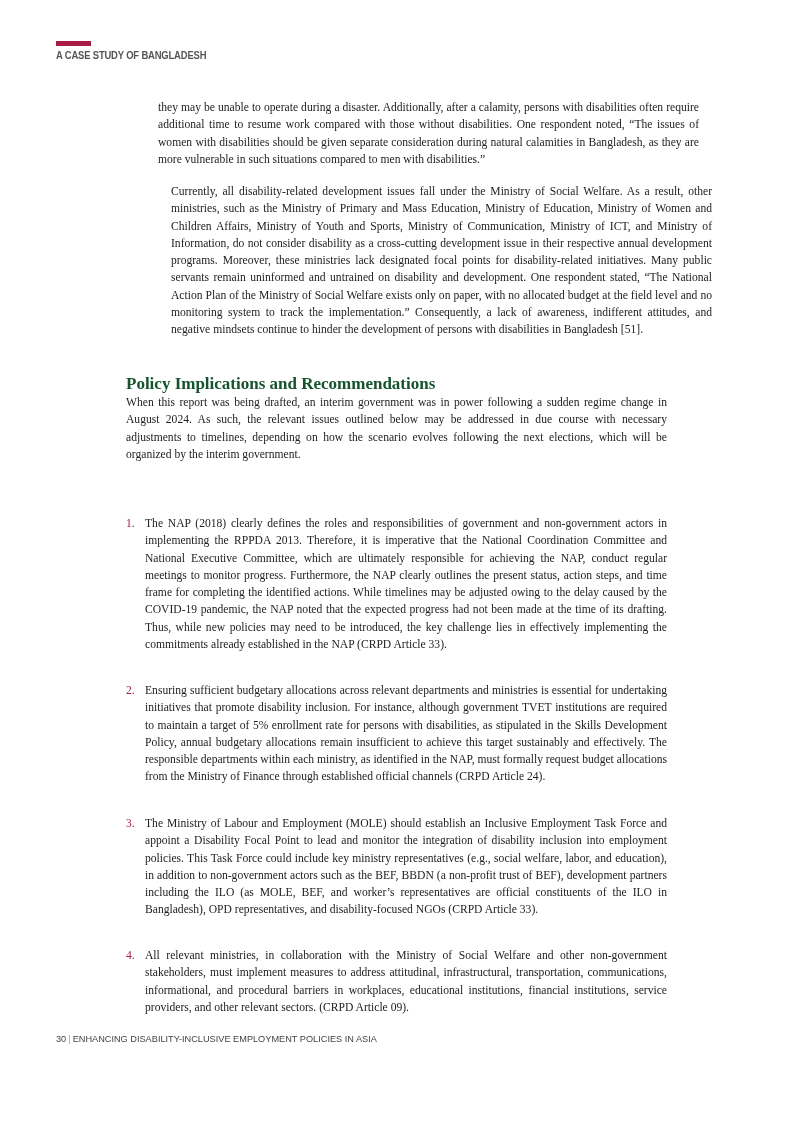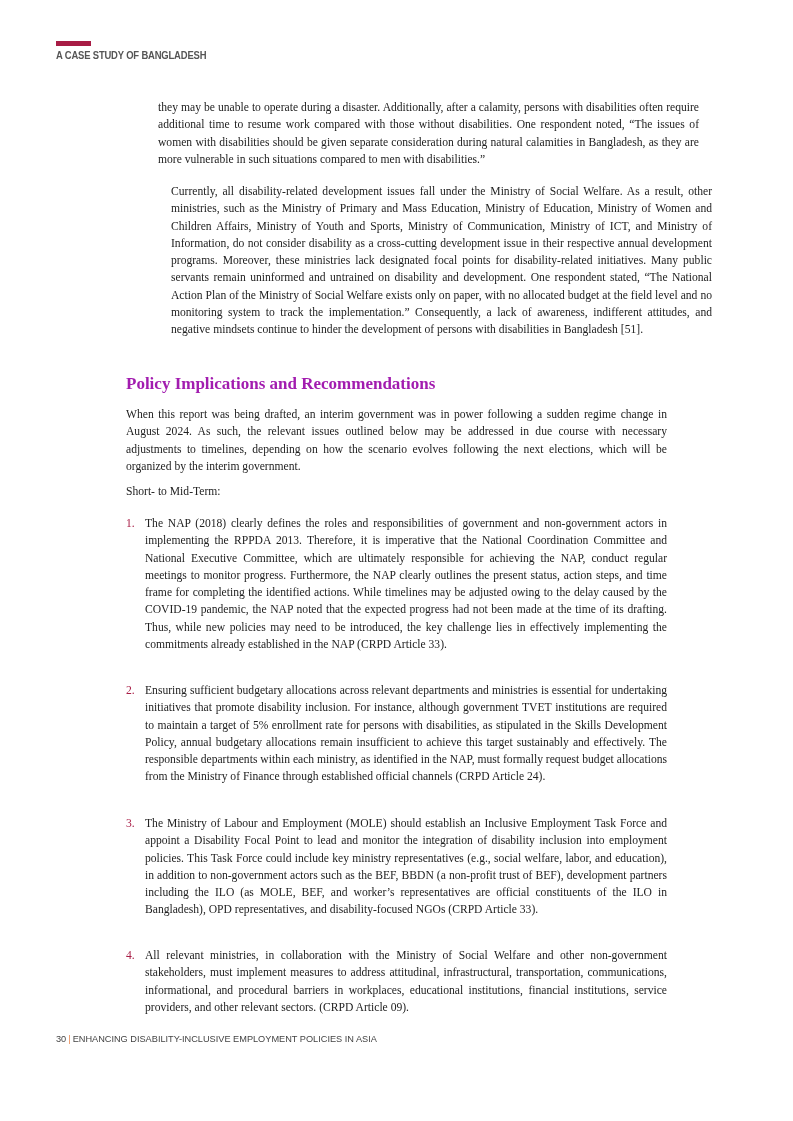--- a/index.html
+++ b/index.html
@@ -4,22 +4,22 @@
 <style>
   html, body { margin: 0; padding: 0; background: #ffffff; }
   body { width: 793px; height: 1121px; position: relative; overflow: hidden; }
   .page { position: relative; width: 793px; height: 972px; }
   .hdr-bar { position: absolute; left: 56px; top: 41px; width: 35px; height: 5px; background: #a81c45; }
   .hdr-title { position: absolute; left: 56px; top: 49px; font-family: "Liberation Sans", sans-serif; font-weight: bold; font-size: 11.5px; letter-spacing: -0.2px; color: #555555; transform: scaleX(0.82); transform-origin: left top; white-space: nowrap; }
   .body { position: absolute; left: 126px; width: 541px; font-family: "Liberation Serif", serif; font-size: 11.6px; line-height: 17.3px; color: #222222; }
   .para { margin: 0; text-align: justify; }
   .p1 { top: 99px; margin-left: 32px; }
   .p2 { top: 183px; margin-left: 45px; }
-  .heading { position: absolute; left: 126px; top: 374px; font-family: "Liberation Serif", serif; font-weight: bold; font-size: 17px; color: #a21caf; white-space: nowrap; }
-  .p3 { top: 406px; }
+  .heading { position: absolute; left: 126px; top: 374px; font-family: "Liberation Serif", serif; font-weight: bold; font-size: 17px; color: #14532d; white-space: nowrap; }
+  .p3 { top: 394px; }
   .p4 { top: 483px; }
   .list { position: absolute; left: 126px; width: 541px; font-family: "Liberation Serif", serif; font-size: 11.6px; line-height: 17.3px; color: #222222; }
   .li { position: relative; padding-left: 19px; text-align: justify; }
   .li-num { position: absolute; left: 0; top: 0; color: #a81c45; }
   .l1 { top: 515px; }
   .l2 { top: 682px; }
   .l3 { top: 815px; }
   .l4 { top: 947px; }
   .footer { position: absolute; left: 56px; top: 1034px; font-family: "Liberation Sans", sans-serif; font-size: 9.2px; color: #444444; white-space: nowrap; }
   .footer .sep { color: #e8834a; margin: 0 2px; }
@@ -35,23 +35,20 @@
     <p class="para">they may be unable to operate during a disaster. Additionally, after a calamity, persons with disabilities often require additional time to resume work compared with those without disabilities. One respondent noted, “The issues of women with disabilities should be given separate consideration during natural calamities in Bangladesh, as they are more vulnerable in such situations compared to men with disabilities.”</p>
   </div>
   <div class="body p2">
     <p class="para">Currently, all disability-related development issues fall under the Ministry of Social Welfare. As a result, other ministries, such as the Ministry of Primary and Mass Education, Ministry of Education, Ministry of Women and Children Affairs, Ministry of Youth and Sports, Ministry of Communication, Ministry of ICT, and Ministry of Information, do not consider disability as a cross-cutting development issue in their respective annual development programs. Moreover, these ministries lack designated focal points for disability-related initiatives. Many public servants remain uninformed and untrained on disability and development. One respondent stated, “The National Action Plan of the Ministry of Social Welfare exists only on paper, with no allocated budget at the field level and no monitoring system to track the implementation.” Consequently, a lack of awareness, indifferent attitudes, and negative mindsets continue to hinder the development of persons with disabilities in Bangladesh [51].</p>
   </div>
 
   <div class="heading">Policy Implications and Recommendations</div>
 
   <div class="body p3">
     <p class="para">When this report was being drafted, an interim government was in power following a sudden regime change in August 2024. As such, the relevant issues outlined below may be addressed in due course with necessary adjustments to timelines, depending on how the scenario evolves following the next elections, which will be organized by the interim government.</p>
-  </div>
-  <div class="body p4">
-    <p class="para">Short- to Mid-Term:</p>
   </div>
 
   <div class="list l1">
     <div class="li">
       <span class="li-num">1.</span>
       <span>The NAP (2018) clearly defines the roles and responsibilities of government and non-government actors in implementing the RPPDA 2013. Therefore, it is imperative that the National Coordination Committee and National Executive Committee, which are ultimately responsible for achieving the NAP, conduct regular meetings to monitor progress. Furthermore, the NAP clearly outlines the present status, action steps, and time frame for completing the identified actions. While timelines may be adjusted owing to the delay caused by the COVID-19 pandemic, the NAP noted that the expected progress had not been made at the time of its drafting. Thus, while new policies may need to be introduced, the key challenge lies in effectively implementing the commitments already established in the NAP (CRPD Article 33).</span>
     </div>
   </div>
   <div class="list l2">
     <div class="li">

